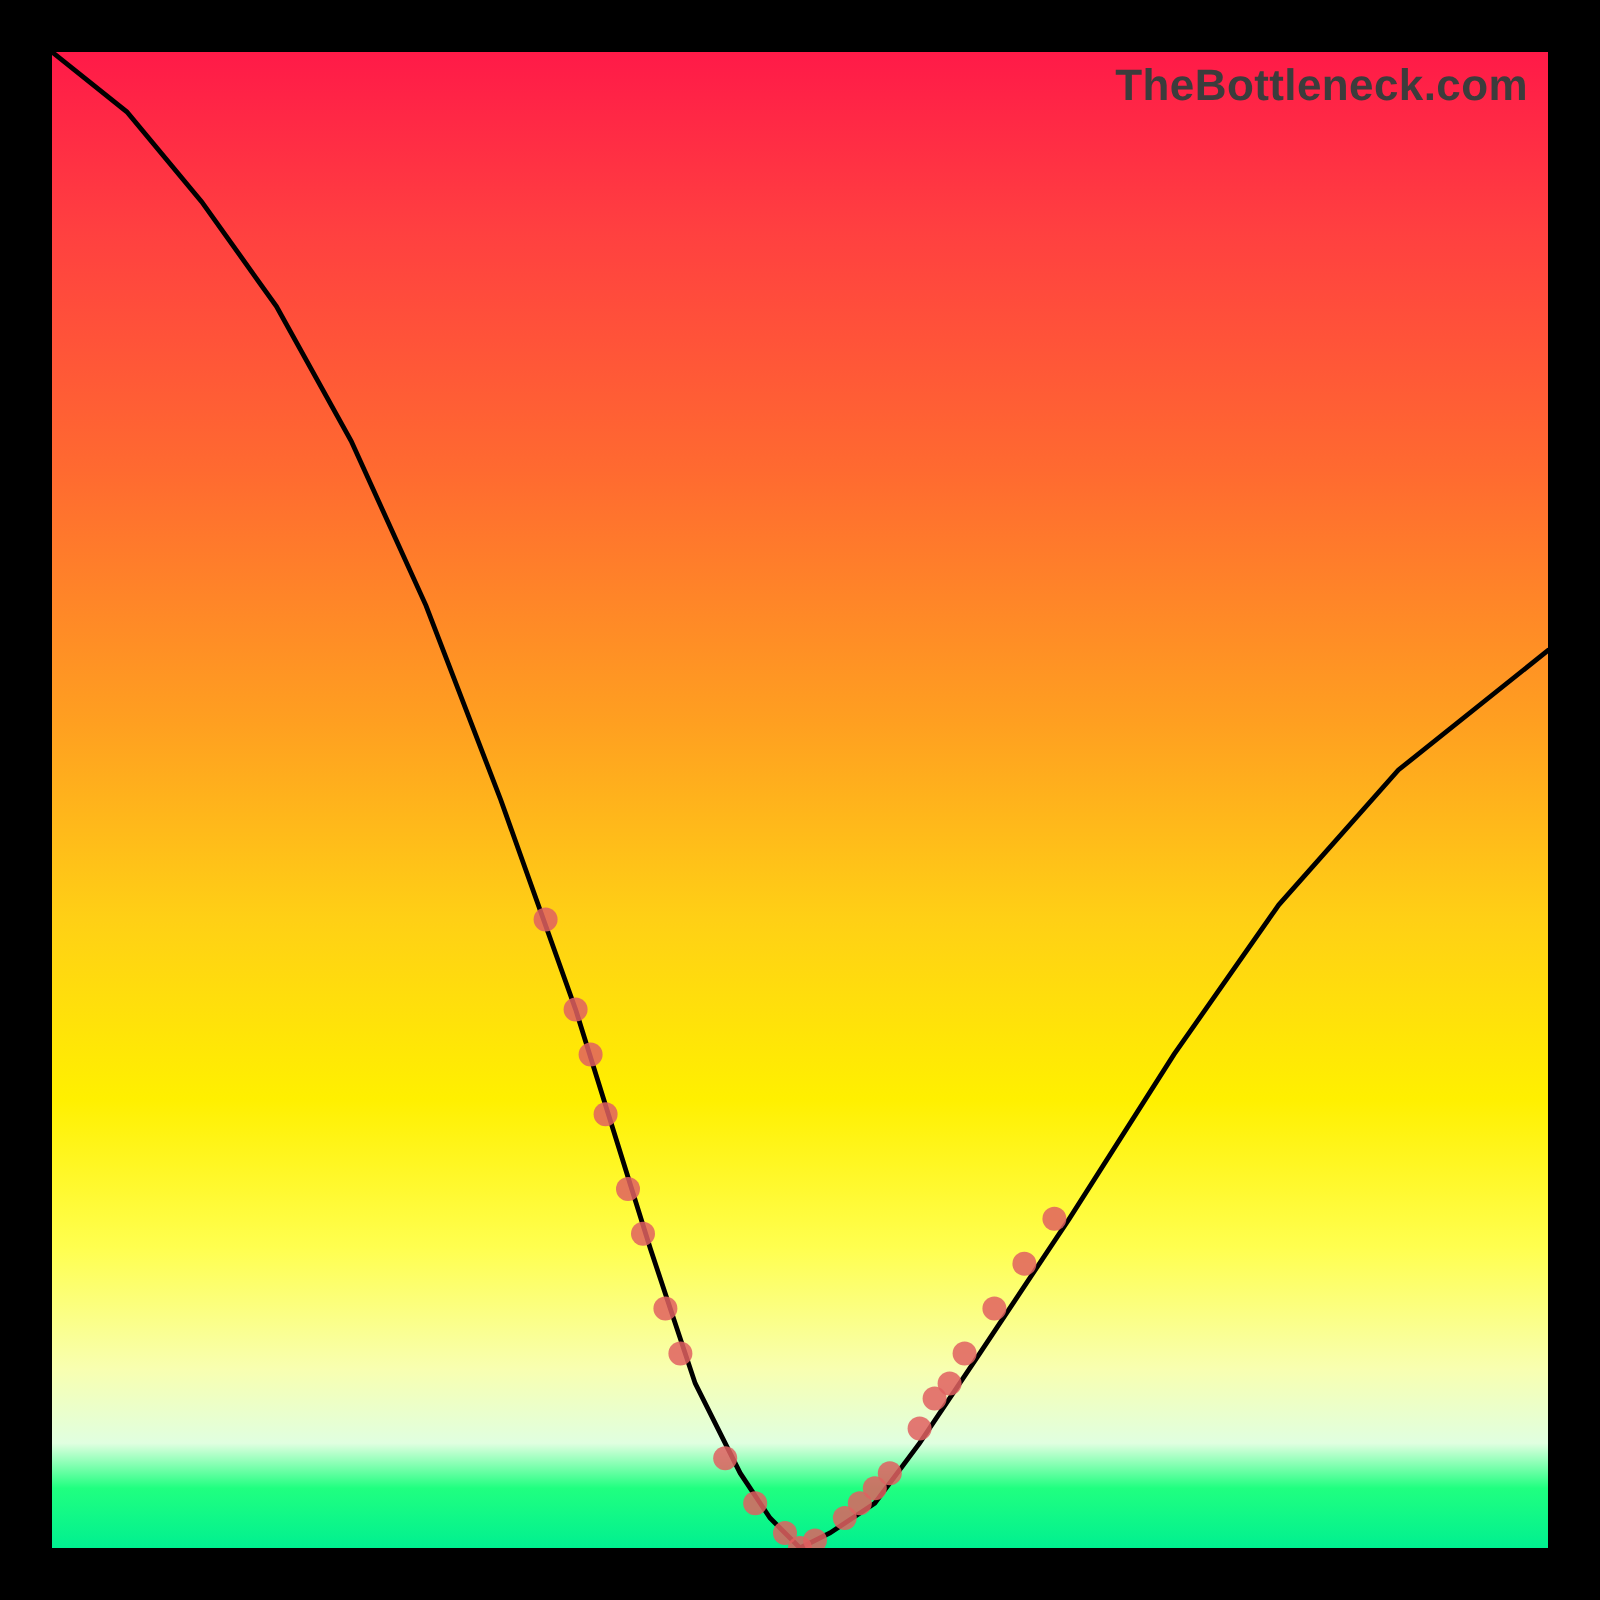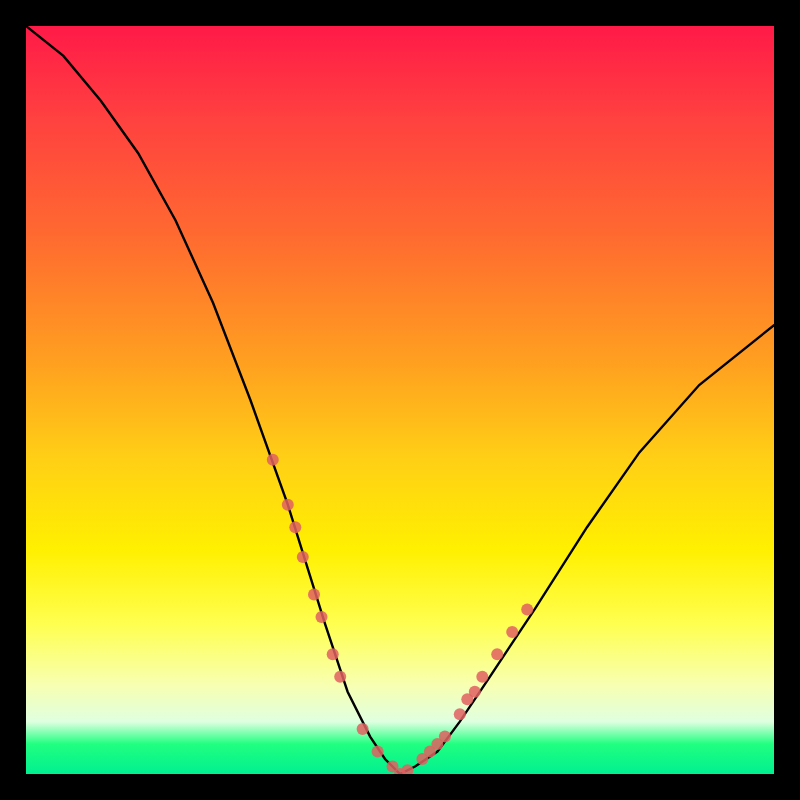--- a/index.html
+++ b/index.html
@@ -59,20 +59,21 @@
     height: 748px;
     z-index: 3;
   }
 </style>
 </head>
 <body>
 
 <div class="frame">
   <div class="plot"></div>
 
+  <div class="watermark">TheBottleneck.com</div>
 
   <svg class="curve" viewBox="0 0 748 748" preserveAspectRatio="none">
     <path id="curve-path" fill="none" stroke="#000000" stroke-width="2.4" stroke-linecap="round" d="M0.0 0.0 L37.4 29.9 L74.8 74.8 L112.2 127.2 L149.6 194.5 L187.0 276.8 L224.4 374.0 L261.8 478.7 L299.2 598.4 L321.6 665.7 L344.1 710.6 L359.0 733.0 L374.0 748.0 L389.0 740.5 L411.4 725.6 L433.8 695.6 L463.8 650.8 L508.6 583.4 L561.0 501.2 L613.4 426.4 L673.2 359.0 L748.0 299.2"></path>
     <g id="marker-group">
         <circle cx="246.8" cy="433.8" r="6" fill="#e06060" opacity="0.85"></circle>
         <circle cx="261.8" cy="478.7" r="6" fill="#e06060" opacity="0.85"></circle>
         <circle cx="269.3" cy="501.2" r="6" fill="#e06060" opacity="0.85"></circle>
         <circle cx="276.8" cy="531.1" r="6" fill="#e06060" opacity="0.85"></circle>
         <circle cx="288.0" cy="568.5" r="6" fill="#e06060" opacity="0.85"></circle>
         <circle cx="295.5" cy="590.9" r="6" fill="#e06060" opacity="0.85"></circle>

